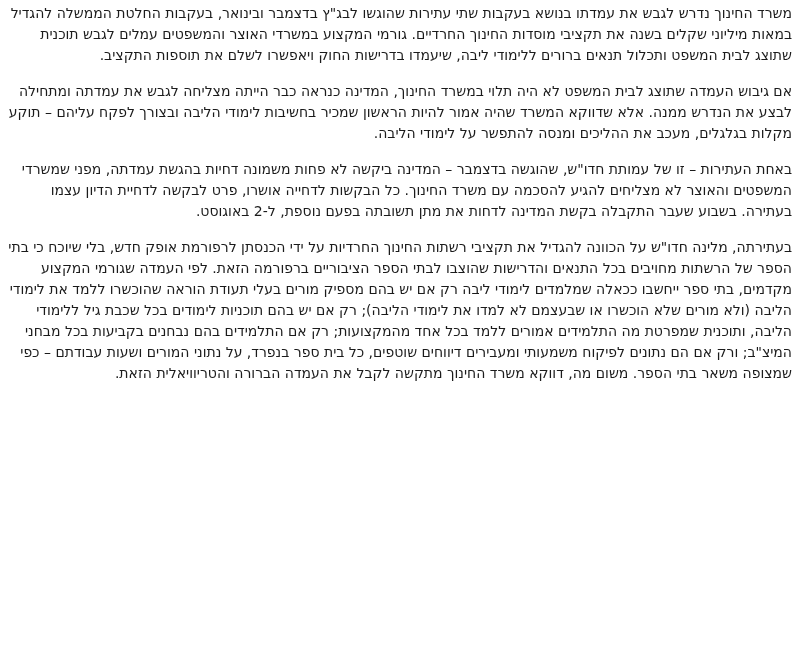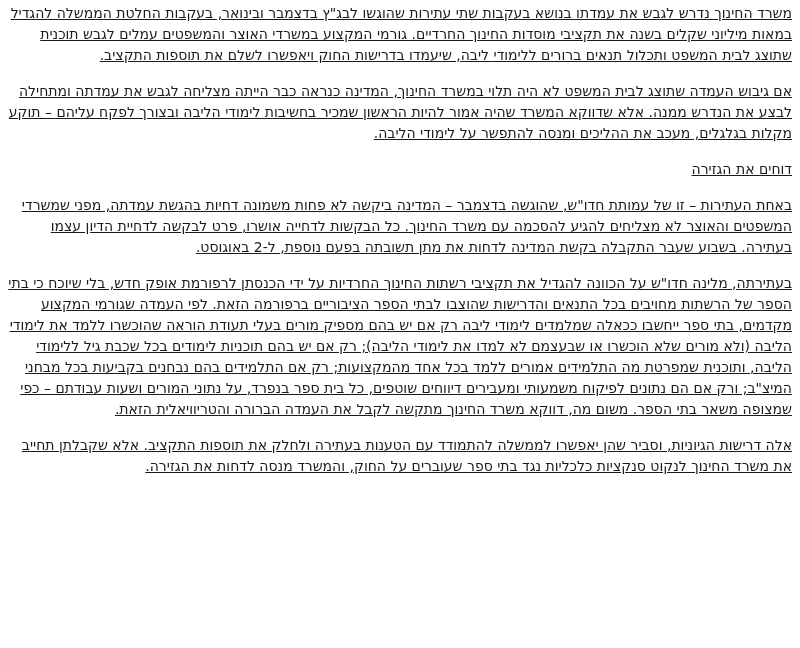--- a/index.html
+++ b/index.html
@@ -19,29 +19,26 @@
     padding: 3px 8px 0 8px;
     font-family: "DejaVu Sans", "Liberation Sans", sans-serif;
     font-size: 14px;
     line-height: 21px;
     color: #1b1b1b;
     -webkit-font-smoothing: antialiased;
   }
   .article-body p {
     margin: 0 0 15px 0;
     padding: 0;
-    text-decoration: underline;
   }
   .subhead {
     font-weight: normal; 
   }
 </style>
 </head>
 <body>
 
 <main class="article-body" dir="rtl">
   <p>משרד החינוך נדרש לגבש את עמדתו בנושא בעקבות שתי עתירות שהוגשו לבג"ץ בדצמבר ובינואר, בעקבות החלטת הממשלה להגדיל במאות מיליוני שקלים בשנה את תקציבי מוסדות החינוך החרדיים. גורמי המקצוע במשרדי האוצר והמשפטים עמלים לגבש תוכנית שתוצג לבית המשפט ותכלול תנאים ברורים ללימודי ליבה, שיעמדו בדרישות החוק ויאפשרו לשלם את תוספות התקציב.</p>
   <p>אם גיבוש העמדה שתוצג לבית המשפט לא היה תלוי במשרד החינוך, המדינה כנראה כבר הייתה מצליחה לגבש את עמדתה ומתחילה לבצע את הנדרש ממנה. אלא שדווקא המשרד שהיה אמור להיות הראשון שמכיר בחשיבות לימודי הליבה ובצורך לפקח עליהם – תוקע מקלות בגלגלים, מעכב את ההליכים ומנסה להתפשר על לימודי הליבה.</p>
-  <p class="subhead">דוחים את הגזירה</p>
   <p>באחת העתירות – זו של עמותת חדו"ש, שהוגשה בדצמבר – המדינה ביקשה לא פחות משמונה דחיות בהגשת עמדתה, מפני שמשרדי המשפטים והאוצר לא מצליחים להגיע להסכמה עם משרד החינוך. כל הבקשות לדחייה אושרו, פרט לבקשה לדחיית הדיון עצמו בעתירה. בשבוע שעבר התקבלה בקשת המדינה לדחות את מתן תשובתה בפעם נוספת, ל-2 באוגוסט.</p>
   <p>בעתירתה, מלינה חדו"ש על הכוונה להגדיל את תקציבי רשתות החינוך החרדיות על ידי הכנסתן לרפורמת אופק חדש, בלי שיוכח כי בתי הספר של הרשתות מחויבים בכל התנאים והדרישות שהוצבו לבתי הספר הציבוריים ברפורמה הזאת. לפי העמדה שגורמי המקצוע מקדמים, בתי ספר ייחשבו ככאלה שמלמדים לימודי ליבה רק אם יש בהם מספיק מורים בעלי תעודת הוראה שהוכשרו ללמד את לימודי הליבה (ולא מורים שלא הוכשרו או שבעצמם לא למדו את לימודי הליבה); רק אם יש בהם תוכניות לימודים בכל שכבת גיל ללימודי הליבה, ותוכנית שמפרטת מה התלמידים אמורים ללמד בכל אחד מהמקצועות; רק אם התלמידים בהם נבחנים בקביעות בכל מבחני המיצ"ב; ורק אם הם נתונים לפיקוח משמעותי ומעבירים דיווחים שוטפים, כל בית ספר בנפרד, על נתוני המורים ושעות עבודתם – כפי שמצופה משאר בתי הספר. משום מה, דווקא משרד החינוך מתקשה לקבל את העמדה הברורה והטריוויאלית הזאת.</p>
-  <p>אלה דרישות הגיוניות, וסביר שהן יאפשרו לממשלה להתמודד עם הטענות בעתירה ולחלק את תוספות התקציב. אלא שקבלתן תחייב את משרד החינוך לנקוט סנקציות כלכליות נגד בתי ספר שעוברים על החוק, והמשרד מנסה לדחות את הגזירה.</p>
 </main>
 
 </body></html>

